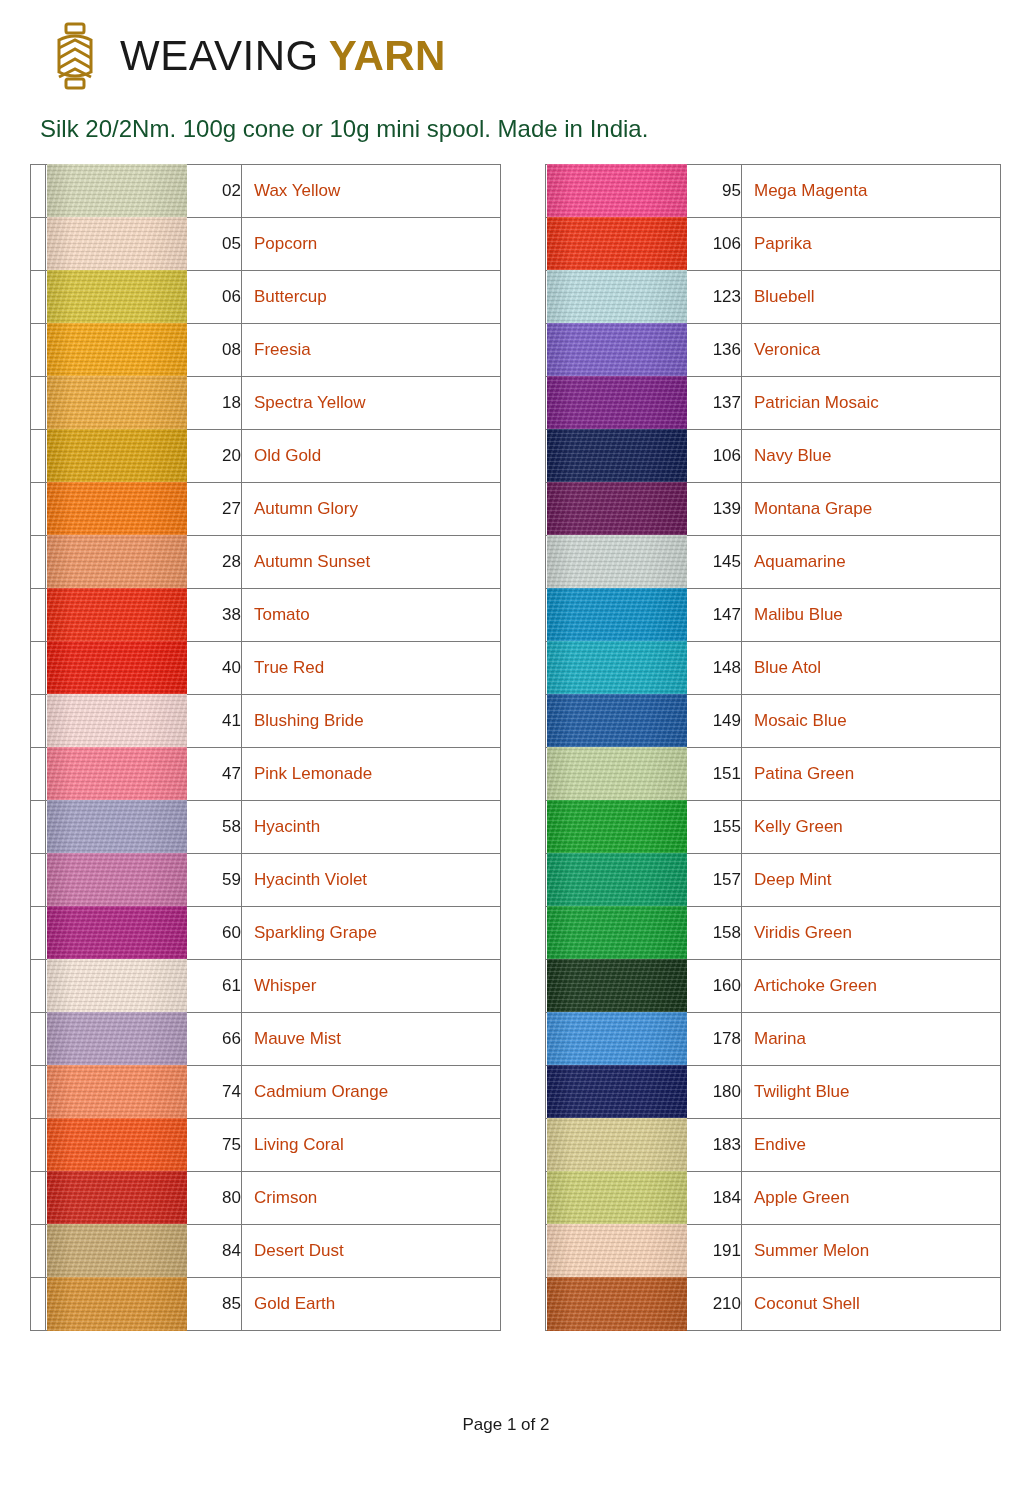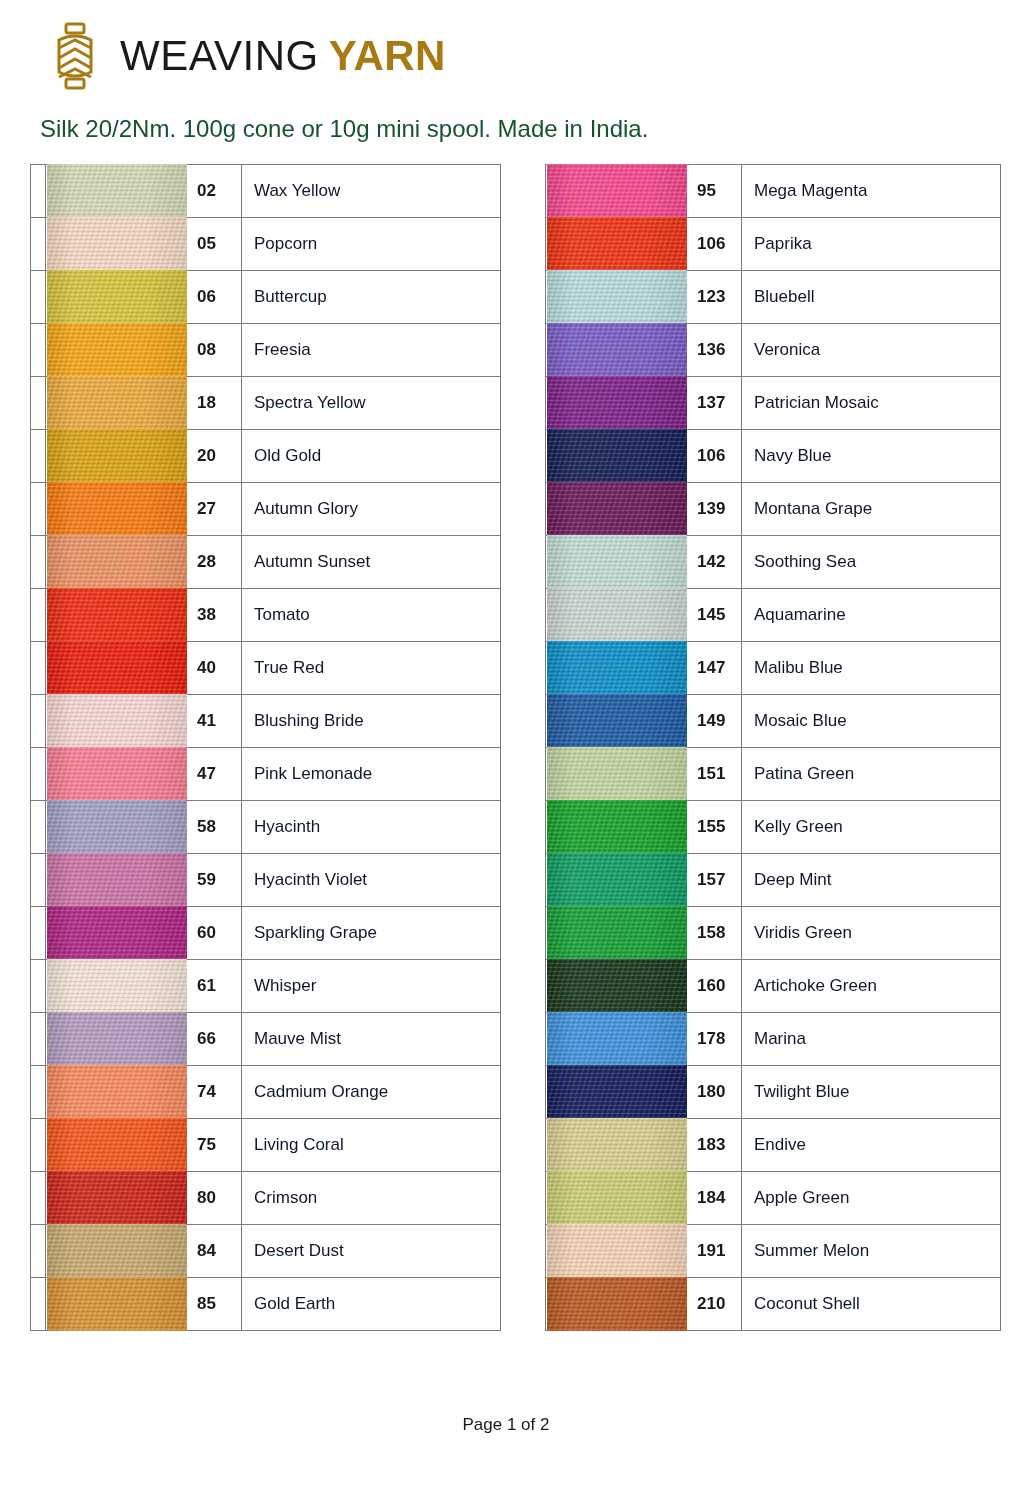--- a/index.html
+++ b/index.html
@@ -68,34 +68,34 @@
     border: 1px solid #6e6e6e;
   }
   .yarn-table td {
     border: 1px solid #7a7a7a;
     padding: 0;
     height: 52px;
     vertical-align: middle;
   }
   .col-pad   { width: 14px; }
   .col-sw    { width: 140px; position: relative; }
-  .col-code  { width: 54px; text-align: left; font-weight: bold; }
+  .col-code  { width: 54px; text-align: right; }
   .col-name  { width: 258px; }
 
   .code-text {
     font-size: 17px;
     padding-left: 10px;
     display: block;
     color: #1a1a1a;
   }
   .name-text {
     font-size: 17px;
     padding-left: 12px;
     display: block;
-    color: #0f172a;
+    color: #c2410c;
     white-space: nowrap;
   }
 
   
   .col-sw {
     overflow: visible;
   }
   .swatch {
     position: absolute;
     left: 1px;
@@ -528,49 +528,49 @@
           </td>
           <td class="col-code">
             <span class="code-text">139</span>
           </td>
           <td class="col-name">
             <span class="name-text">Montana Grape</span>
           </td>
         </tr>
         <tr>
           <td class="col-sw">
-            <div class="swatch" style="background-color: rgb(195, 220, 212);"></div>
-          </td>
-          <td class="col-code">
-            <span class="code-text">142</span>
-          </td>
-          <td class="col-name">
-            <span class="name-text">Soothing Sea</span>
-          </td>
-        </tr>
-        <tr>
-          <td class="col-sw">
             <div class="swatch" style="background-color: rgb(205, 214, 210);"></div>
           </td>
           <td class="col-code">
             <span class="code-text">145</span>
           </td>
           <td class="col-name">
             <span class="name-text">Aquamarine</span>
           </td>
         </tr>
         <tr>
           <td class="col-sw">
             <div class="swatch" style="background-color: rgb(10, 144, 199);"></div>
           </td>
           <td class="col-code">
             <span class="code-text">147</span>
           </td>
           <td class="col-name">
             <span class="name-text">Malibu Blue</span>
+          </td>
+        </tr>
+        <tr>
+          <td class="col-sw">
+            <div class="swatch" style="background-color: rgb(22, 172, 193);"></div>
+          </td>
+          <td class="col-code">
+            <span class="code-text">148</span>
+          </td>
+          <td class="col-name">
+            <span class="name-text">Blue Atol</span>
           </td>
         </tr>
         <tr>
           <td class="col-sw">
             <div class="swatch" style="background-color: rgb(28, 90, 163);"></div>
           </td>
           <td class="col-code">
             <span class="code-text">149</span>
           </td>
           <td class="col-name">

